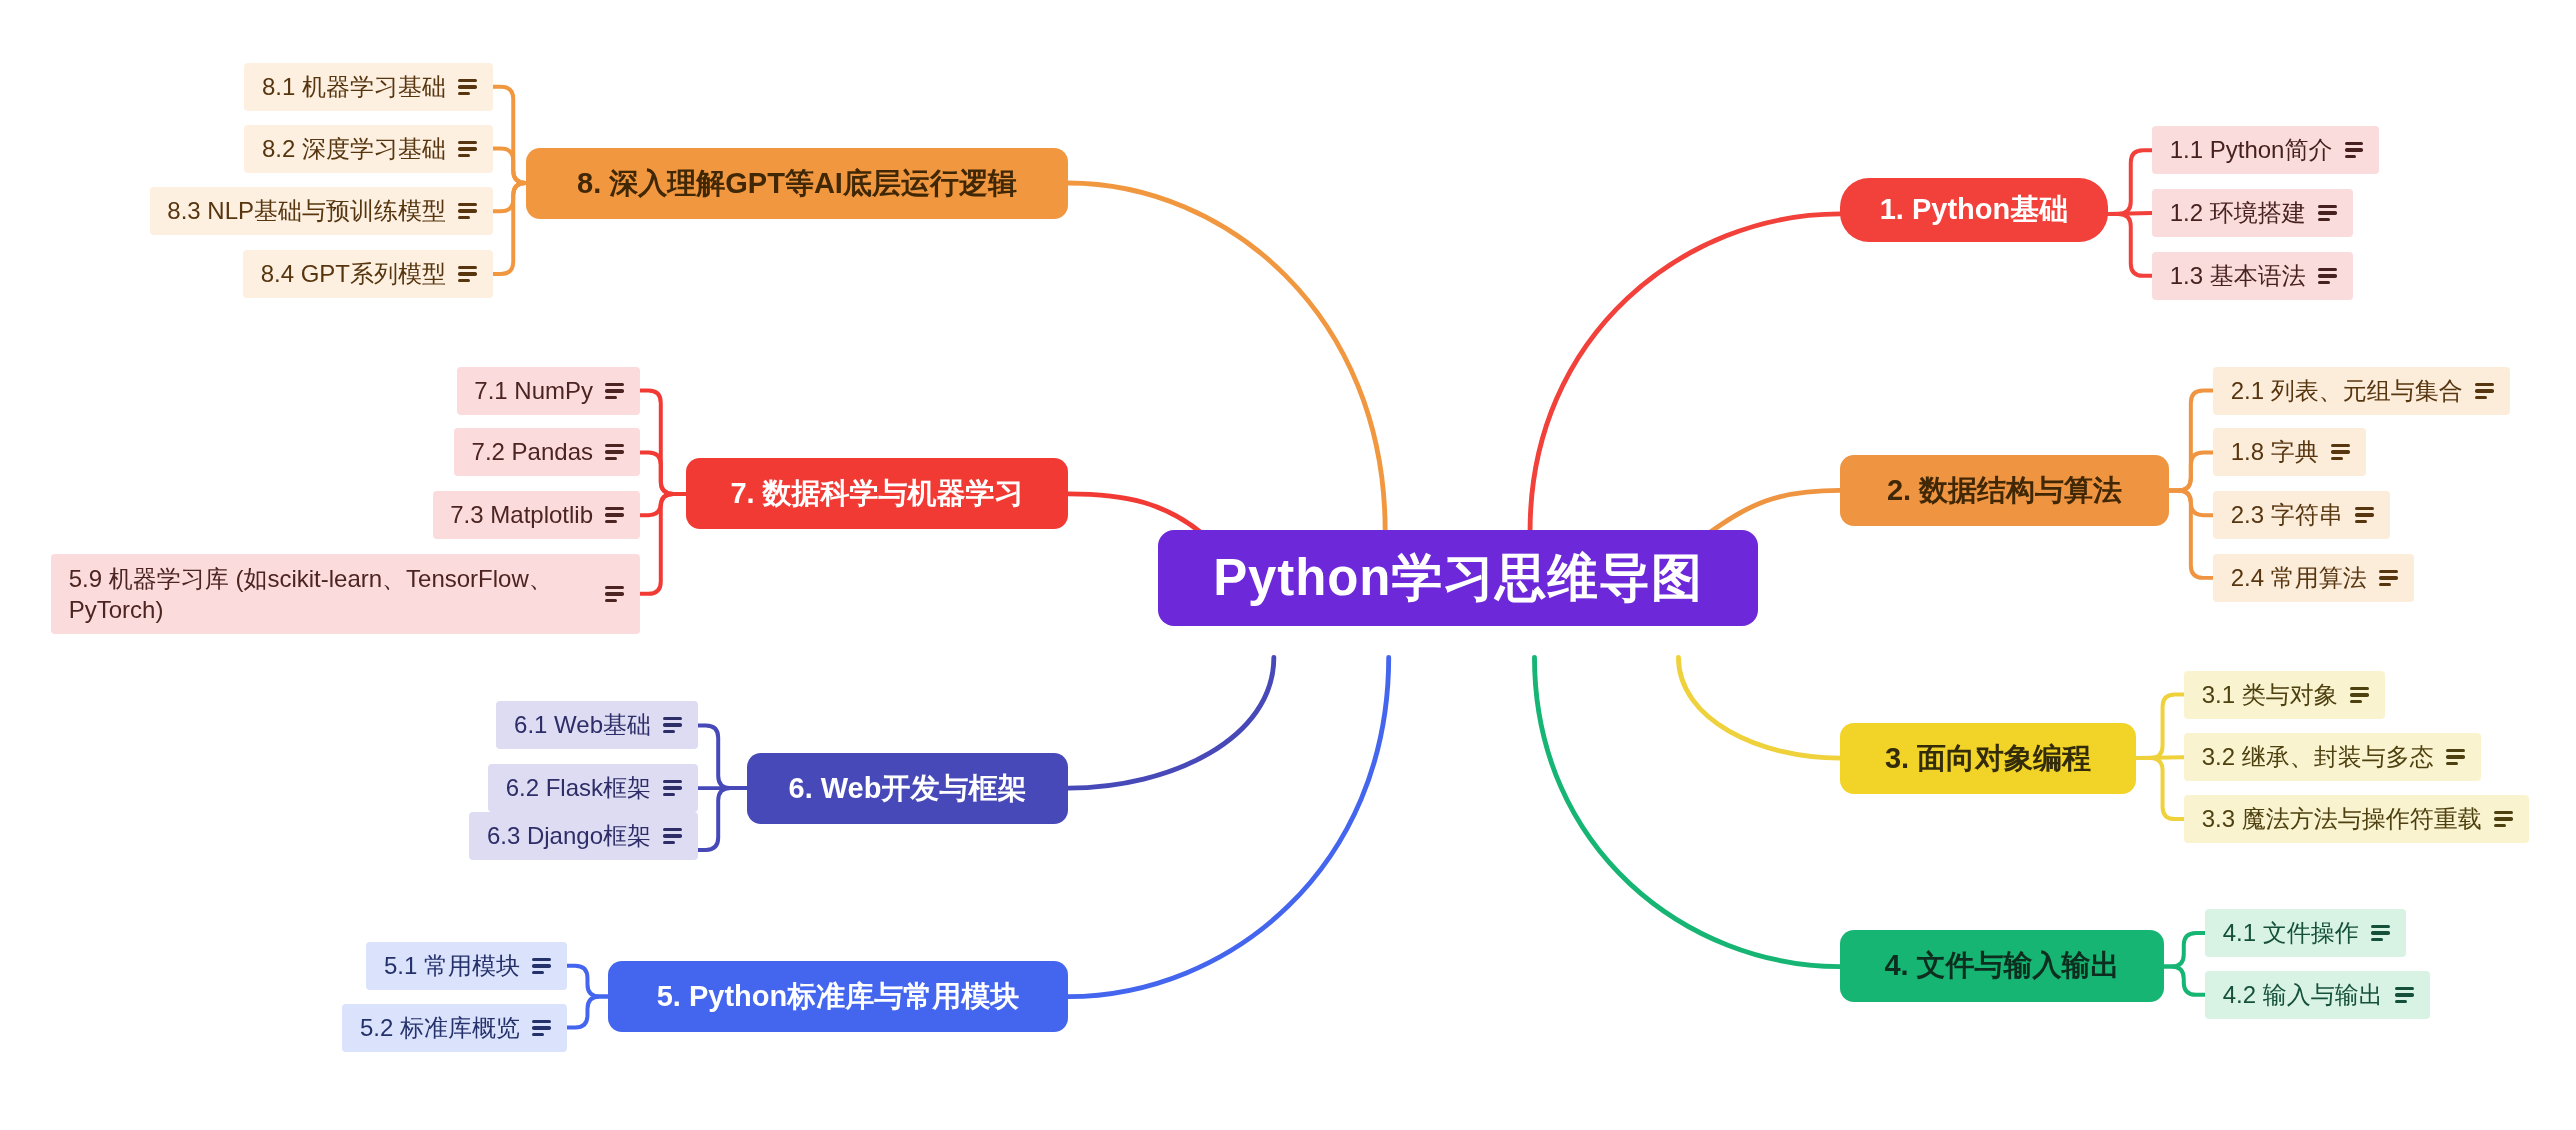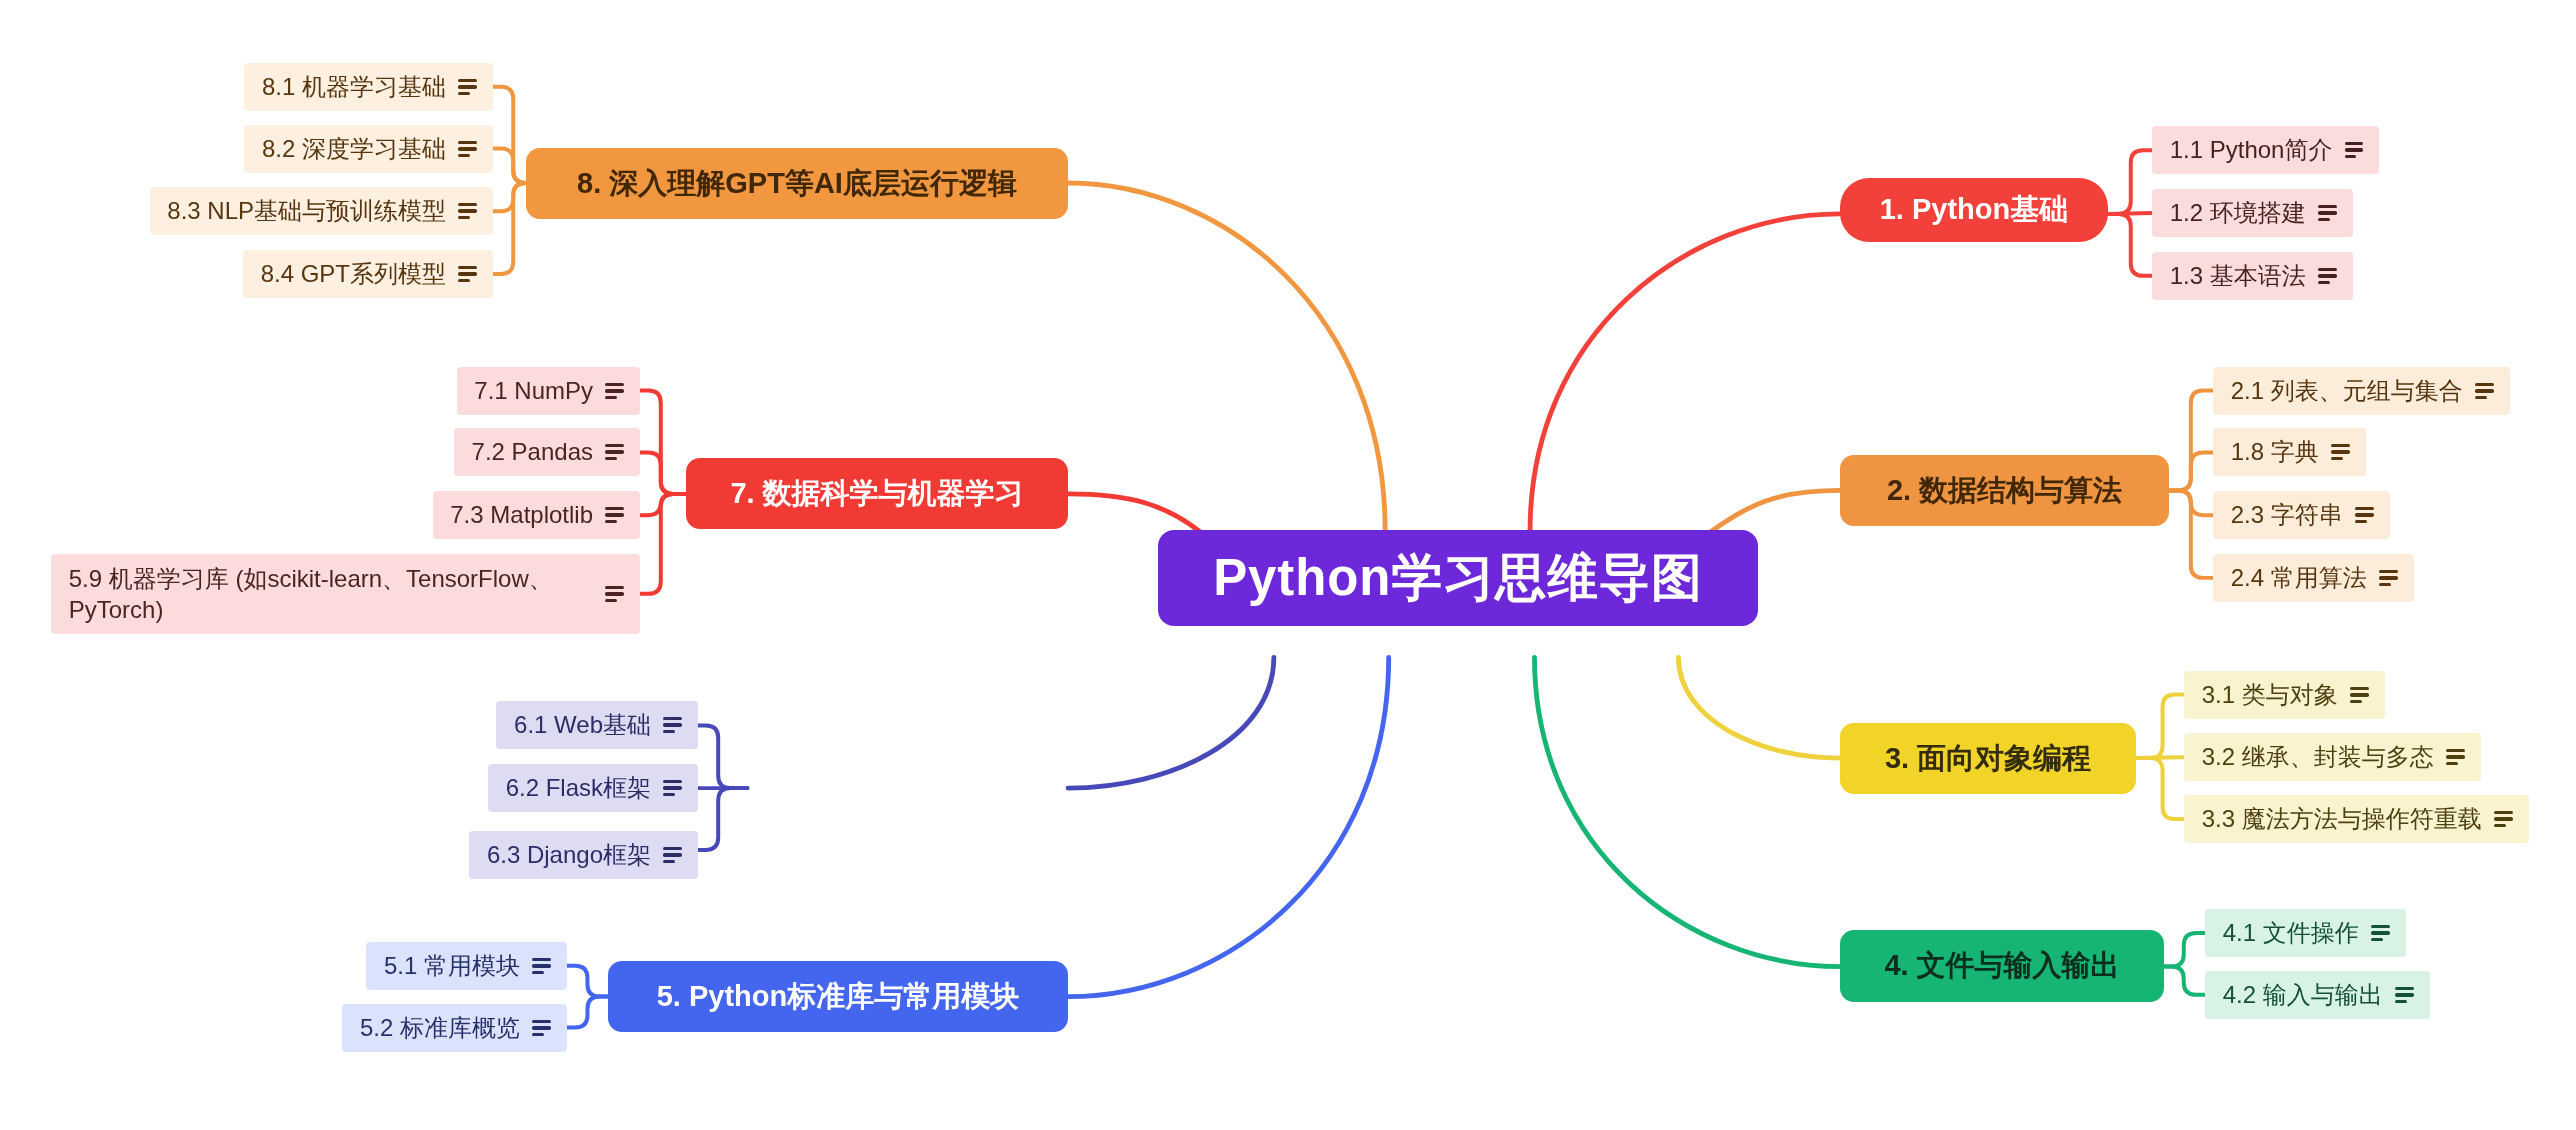--- a/index.html
+++ b/index.html
@@ -204,37 +204,40 @@
       </span>
     </div>
     <div class="node child" style="top: 1004px; height: 48px; background: rgb(219, 227, 252); color: rgb(37, 49, 107); right: 2009px;">
       <span class="lbl">5.2 标准库概览</span>
       <span class="note-icon">
         <i></i>
         <i></i>
         <i></i>
       </span>
     </div>
+    <div class="node branch" style="left: 747px; top: 753px; width: 321px; height: 71px; background: rgb(71, 73, 184); color: rgb(255, 255, 255);">
+      <span>6. Web开发与框架</span>
+    </div>
     <div class="node child" style="top: 701px; height: 48px; background: rgb(222, 220, 243); color: rgb(45, 45, 104); right: 1878px;">
       <span class="lbl">6.1 Web基础</span>
       <span class="note-icon">
         <i></i>
         <i></i>
         <i></i>
       </span>
     </div>
     <div class="node child" style="top: 764px; height: 48px; background: rgb(222, 220, 243); color: rgb(45, 45, 104); right: 1878px;">
       <span class="lbl">6.2 Flask框架</span>
       <span class="note-icon">
         <i></i>
         <i></i>
         <i></i>
       </span>
     </div>
-    <div class="node child" style="top: 831px; height: 48px; background: rgb(222, 220, 243); color: rgb(45, 45, 104); right: 1878px;">
+    <div class="node child" style="top: 812px; height: 48px; background: rgb(222, 220, 243); color: rgb(45, 45, 104); right: 1878px;">
       <span class="lbl">6.3 Django框架</span>
       <span class="note-icon">
         <i></i>
         <i></i>
         <i></i>
       </span>
     </div>
     <div class="node branch" style="left: 686px; top: 458px; width: 382px; height: 71px; background: rgb(242, 58, 53); color: rgb(255, 255, 255);">
       <span>7. 数据科学与机器学习</span>
     </div>

